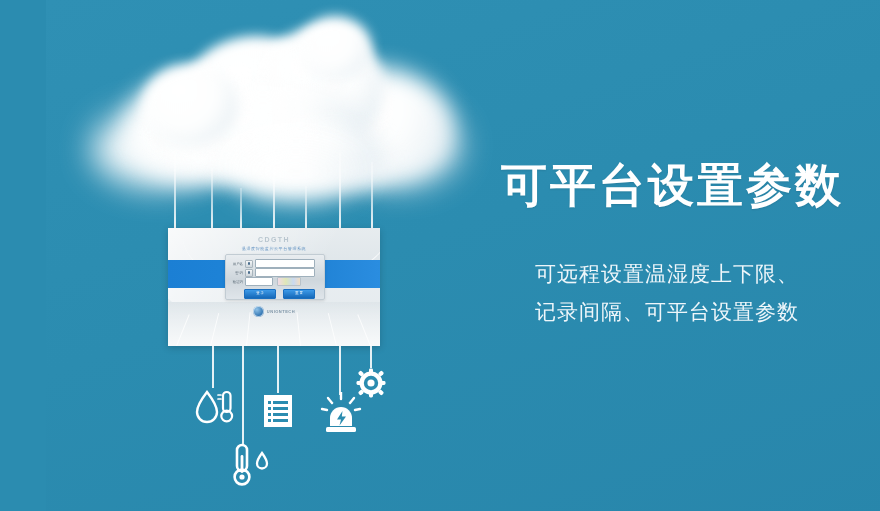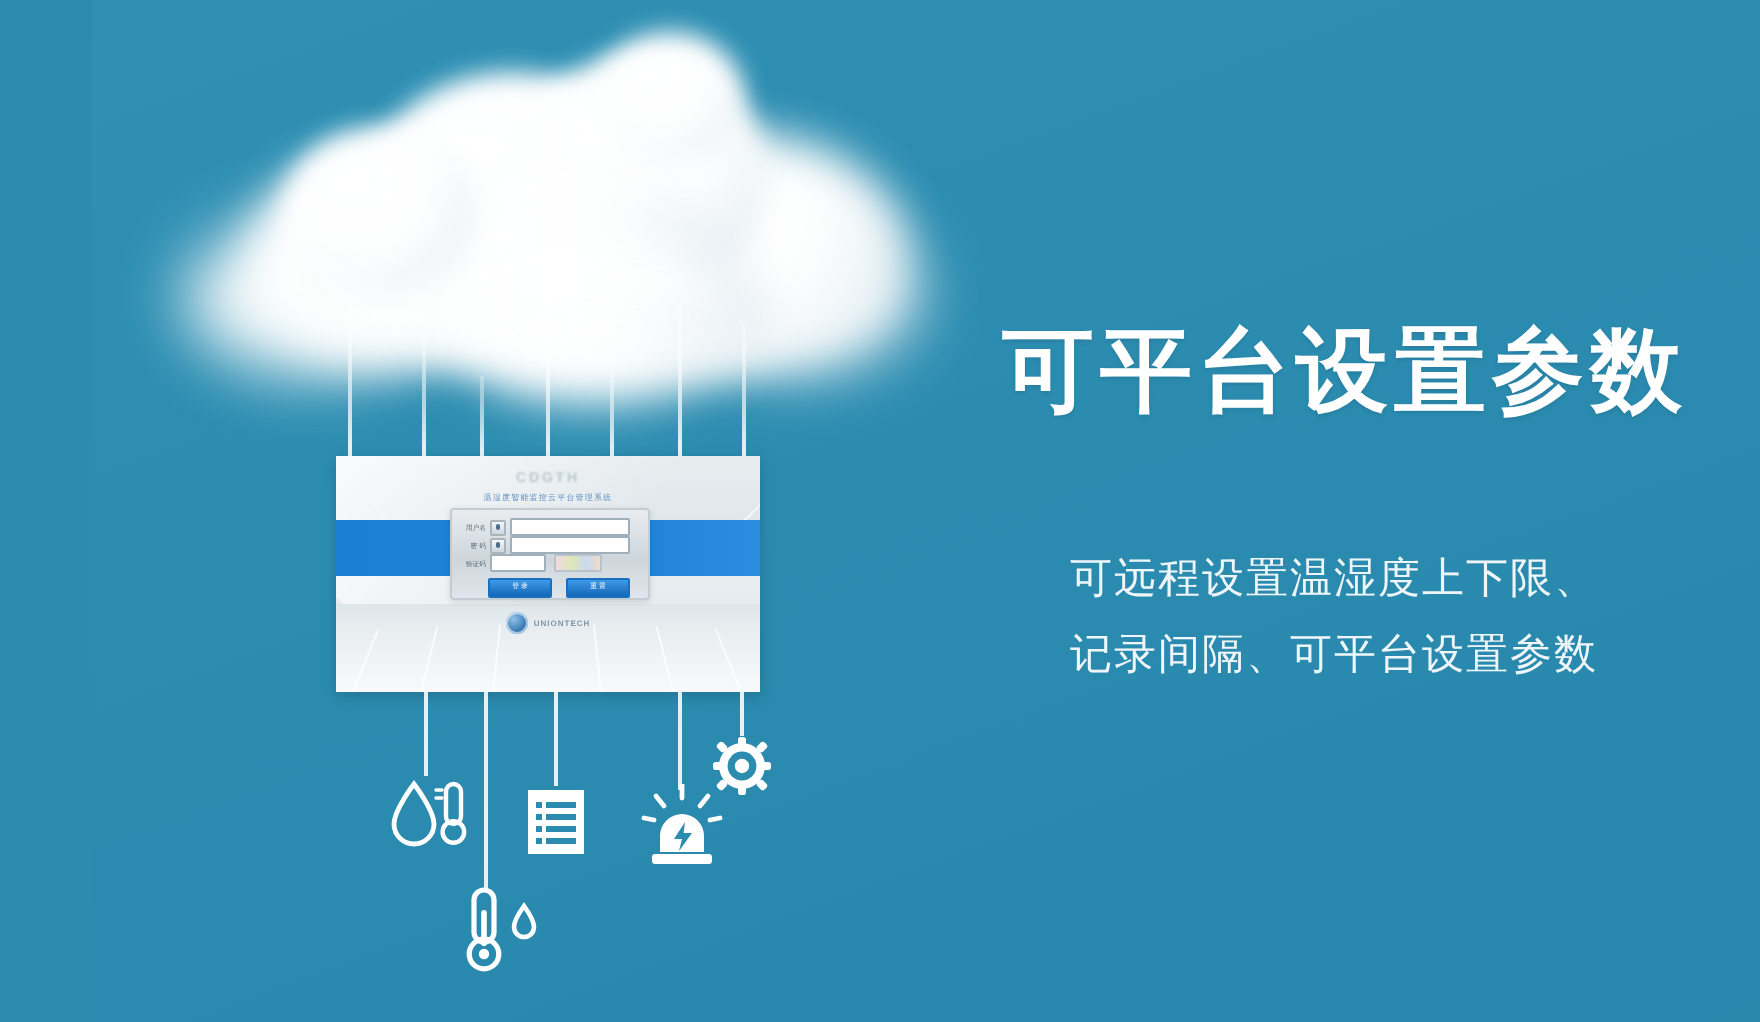--- a/index.html
+++ b/index.html
@@ -109,21 +109,21 @@
   .ico{position:absolute;}
   .ico svg{display:block;}
 
   
   .headline{
     position:absolute;left:455px;top:155px;
     color:#ffffff;font-size:46px;font-weight:bold;letter-spacing:3px;
     text-shadow:0 1px 2px rgba(0,0,0,.10);white-space:nowrap;
   }
   .sub{
-    position:absolute;left:489px;top:271px;width:340px;
+    position:absolute;left:489px;top:255px;width:340px;
     color:#eef6fa;font-size:21px;line-height:1.82;letter-spacing:1px;
     font-weight:500;
   }
   .sub div{white-space:nowrap;}
 </style>
 </head>
 <body>
 
 <div id="stage">
 

